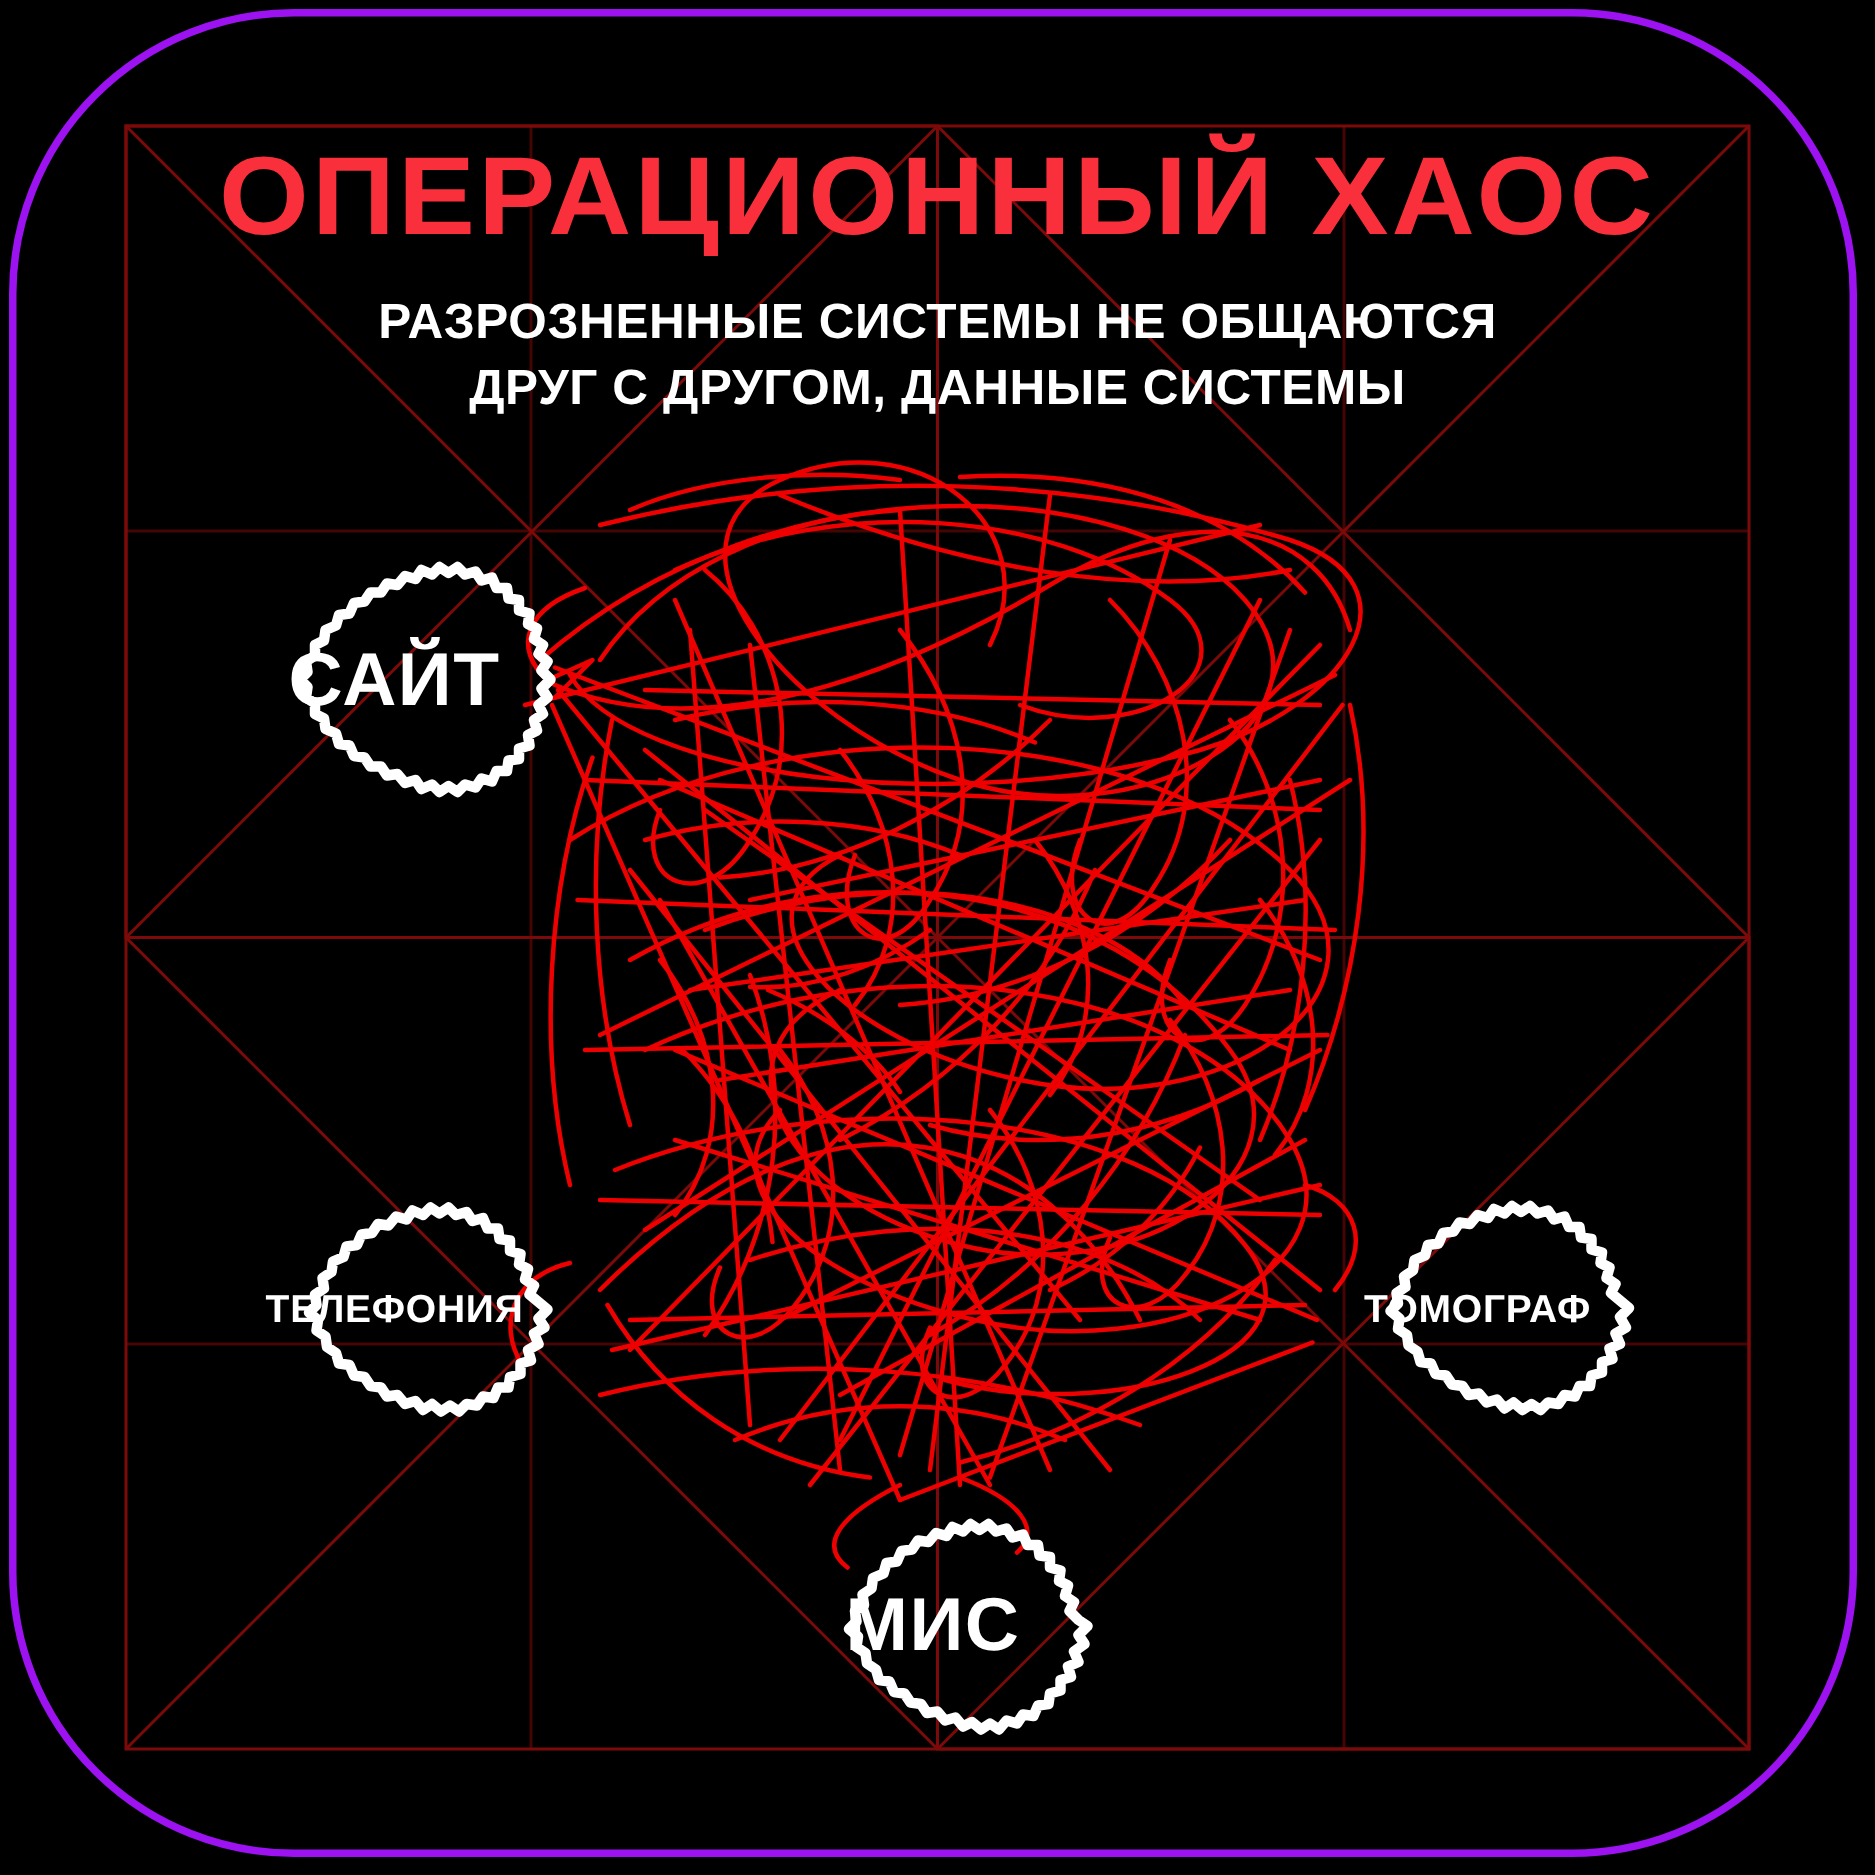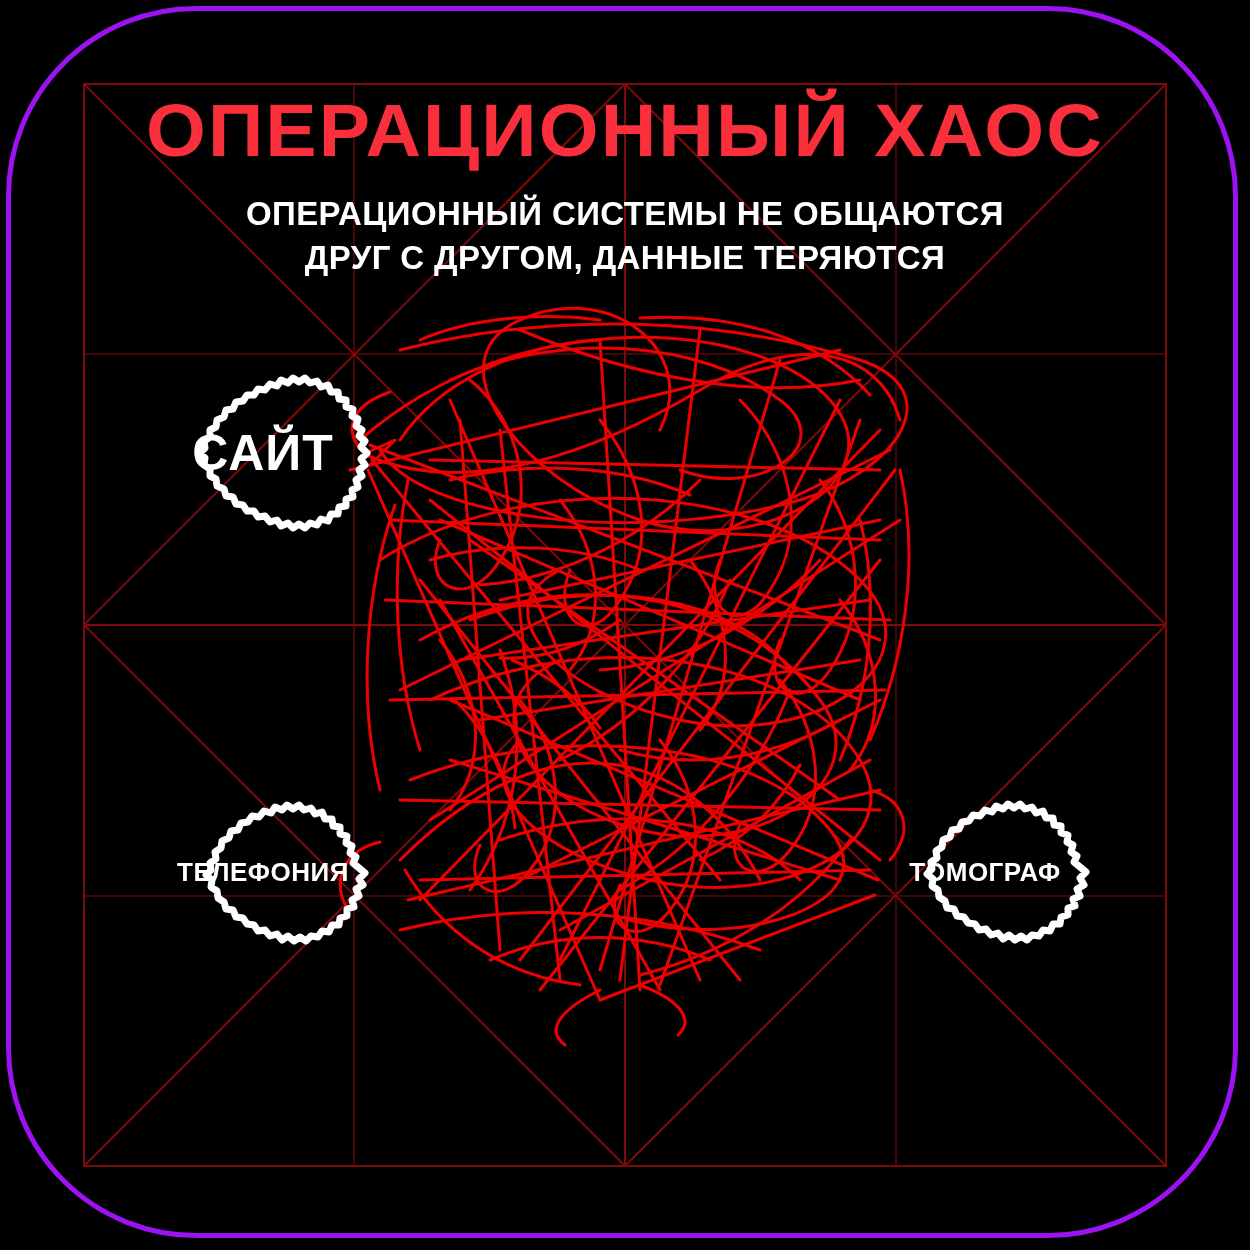--- a/index.html
+++ b/index.html
@@ -129,22 +129,22 @@
       <line x1="84" y1="354" x2="1166" y2="354" opacity="0.55"></line>
       <line x1="84" y1="896" x2="1166" y2="896" opacity="0.55"></line>
     </g>
   </svg>
 
   <div id="purple-frame"></div>
 
   <div id="headings">
     <div id="title">ОПЕРАЦИОННЫЙ ХАОС</div>
     <div id="subtitle">
-      <span class="sub-line">ОПЕРАЦИОННЫЙ СИСТЕМЫ НЕ ОБЩАЮТСЯ</span>
-      <span class="sub-line">ДРУГ С ДРУГОМ, ДАННЫЕ ТЕРЯЮТСЯ</span>
+      <span class="sub-line">РАЗРОЗНЕННЫЕ СИСТЕМЫ НЕ ОБЩАЮТСЯ</span>
+      <span class="sub-line">ДРУГ С ДРУГОМ, ДАННЫЕ СИСТЕМЫ</span>
     </div>
   </div>
 
   <svg id="scribble" viewBox="0 0 1250 1250" preserveAspectRatio="none" aria-hidden="true">
     <g stroke="#ee0000" stroke-width="3" fill="none" stroke-linecap="round" stroke-linejoin="round">
       <path d="M360,440 C520,300 760,320 830,400 C900,480 760,560 640,520 C520,480 430,360 520,320 C610,280 700,350 660,430"></path>
       <path d="M400,350 C560,310 720,318 860,360 C950,390 900,470 800,500 C640,545 420,520 380,450"></path>
       <path d="M366,455 C470,500 600,450 700,390 C800,330 880,350 900,420"></path>
       <path d="M350,470 L840,350"></path>
       <path d="M370,445 L880,640"></path>
@@ -271,14 +271,27 @@
         L177,161 L174,168 L167,167 L163,173 L156,172 L151,177 L145,173 L139,177 L133,172 L127,176 L122,170
         L115,172 L110,166 L103,167 L99,161 L92,160 L88,154 L81,153 L78,146 L71,145 L69,138 L63,134 L62,127
         L56,123 L57,116 L51,111 L56,106 L55,99 L61,95 L60,88 L66,84 L67,77 L74,74 L76,67 L83,66 L86,59
         L93,58 L97,52 L104,53 L109,47 L116,49 L120,43 L127,46 L132,41 L138,45 L144,41 L149,46 L156,44
         L160,50 L167,48 L170,55 L177,55 L178,62 L185,63 L185,70 L192,72 L191,79 L197,82 L195,89 L201,93
         L198,99 L204,104 Z"></path>
     </svg>
     <div class="node-label">ТЕЛЕФОНИЯ</div>
   </div>
 
+  <div class="node big" id="node-mis" style="left:514px; top:975px; width:216px; height:216px;">
+    <svg class="node-ring" viewBox="0 0 216 216">
+      <path fill="none" stroke="#ffffff" stroke-width="7" stroke-linejoin="round" d="
+        M211,109 L205,115 L209,121 L202,126 L205,133 L198,136 L200,143 L193,145 L193,152 L186,154 L185,161
+        L178,162 L175,169 L168,168 L164,174 L157,172 L152,178 L146,174 L140,178 L134,173 L128,176 L123,170
+        L116,172 L111,166 L104,167 L100,161 L93,160 L89,154 L82,153 L79,146 L72,145 L70,138 L64,134 L63,127
+        L57,123 L58,116 L52,111 L57,106 L56,99 L62,95 L61,88 L67,84 L68,77 L75,74 L77,67 L84,66 L87,59
+        L94,58 L98,52 L105,53 L110,47 L117,49 L121,43 L128,46 L133,41 L139,45 L145,41 L150,46 L157,44
+        L161,50 L168,48 L171,55 L178,55 L179,62 L186,63 L186,70 L193,72 L192,79 L198,82 L196,89 L202,93
+        L199,99 L205,105 Z"></path>
+    </svg>
+    <div class="node-label">МИС</div>
+  </div>
 
 </div>
 
 </body></html>

